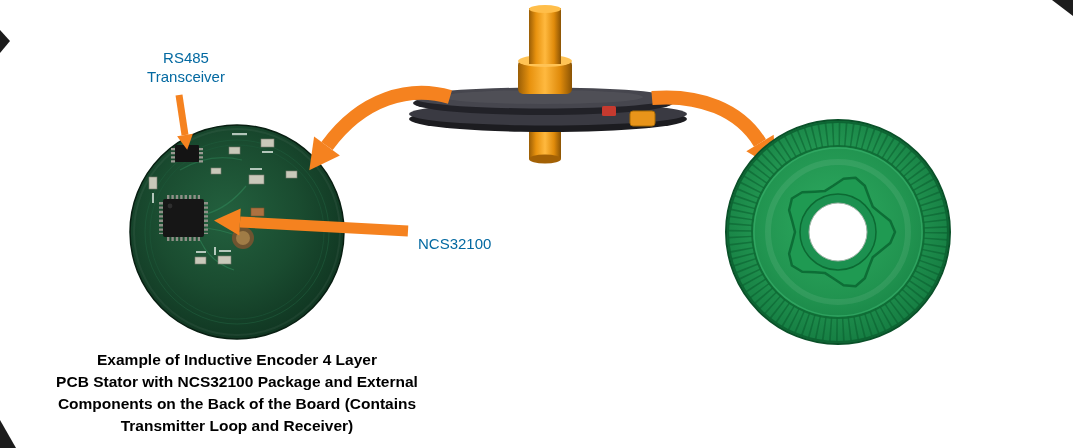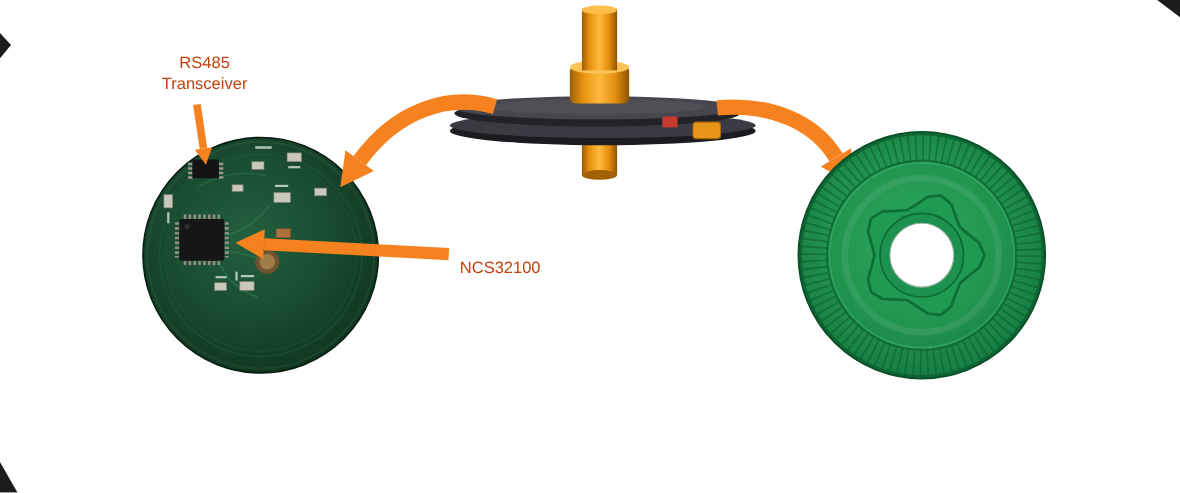--- a/index.html
+++ b/index.html
@@ -8,21 +8,21 @@
     width: 1073px;
     height: 448px;
     background: #ffffff;
     overflow: hidden;
     font-family: "Liberation Sans", sans-serif;
   }
   .canvas svg { position: absolute; left: 0; top: 0; }
   .callout {
     position: absolute;
     font: 400 15px/19px "Liberation Sans", sans-serif;
-    color: #c2410c;
+    color: #0369a1;
     white-space: pre-line;
   }
   .callout-rs485 { left: 116px; top: 48px; width: 140px; text-align: center; }
   .callout-ncs   { left: 418px; top: 234px; }
   .caption {
     position: absolute;
     font: 700 15.5px/22px "Liberation Sans", sans-serif;
     color: #000000;
     text-align: center;
     white-space: pre-line;
@@ -155,14 +155,18 @@
       <polygon points="0,420 16,448 0,448"></polygon>
       <polygon points="1052,0 1073,0 1073,16"></polygon>
     </g>
   </svg>
 
   <div class="callout callout-rs485">RS485
 Transceiver</div>
 
   <div class="callout callout-ncs">NCS32100</div>
 
+  <div class="caption caption-left">Example of Inductive Encoder 4 Layer
+PCB Stator with NCS32100 Package and External
+Components on the Back of the Board (Contains
+Transmitter Loop and Receiver)</div>
 
 </div>
 
 </body></html>

